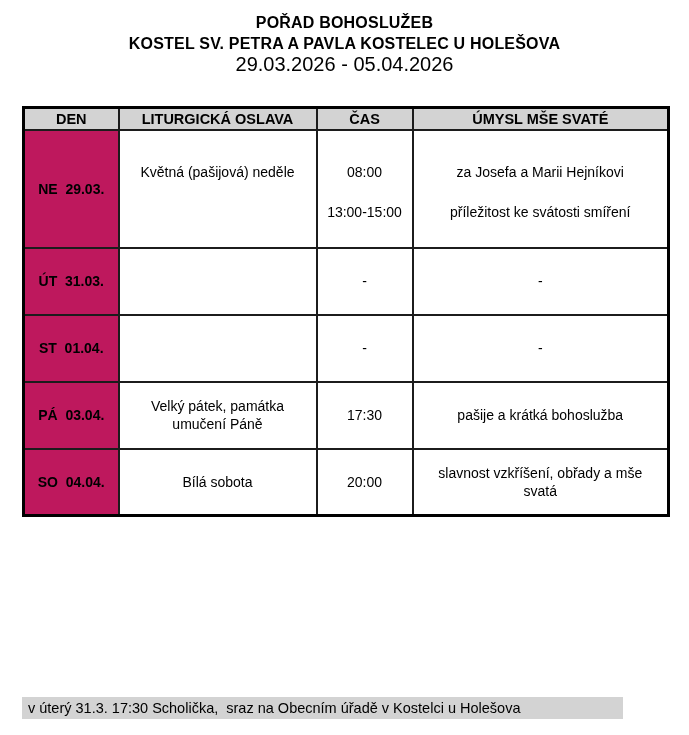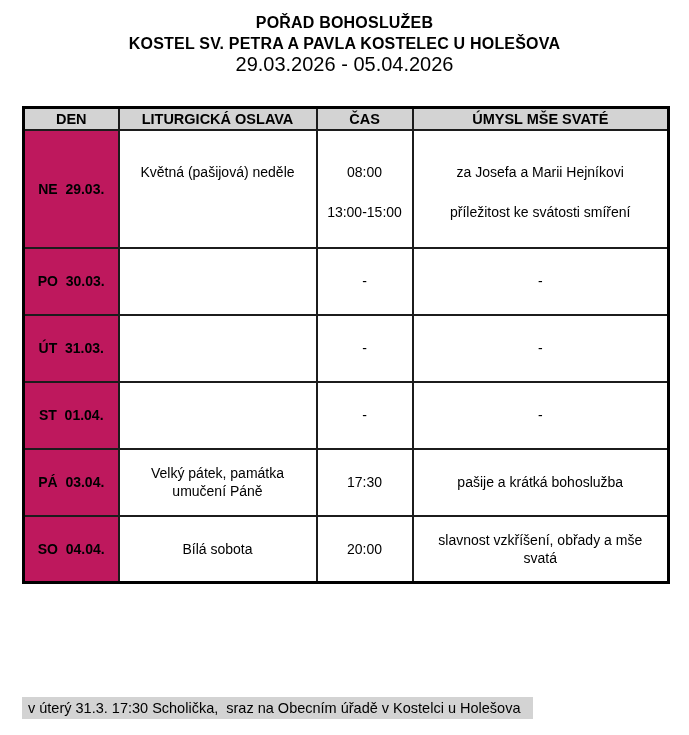--- a/index.html
+++ b/index.html
@@ -58,21 +58,21 @@
     width: 100%;
   }
   tr.multi td:not(.day) .cellwrap {
     height: 84px;
     justify-content: space-between;
     padding: 16px 0 10px;
   }
   .line { line-height: 18px; }
   .footer-note {
     position: absolute; top: 697px; left: 22px;
-    width: 511px; height: 22px;
+    width: 601px; height: 22px;
     background: #d3d3d3;
     font-size: 14.5px; line-height: 22px;
     padding-left: 6px;
     white-space: pre;
     overflow: hidden;
   }
 </style>
 </head>
 <body>
 
@@ -108,36 +108,20 @@
         <td class="time">
           <div class="cellwrap">
             <div class="line">08:00</div>
             <div class="line">13:00-15:00</div>
           </div>
         </td>
         <td class="intention">
           <div class="cellwrap">
             <div class="line">za Josefa a Marii Hejníkovi</div>
             <div class="line">příležitost ke svátosti smíření</div>
-          </div>
-        </td>
-      </tr>
-      <tr>
-        <td class="day">PO  30.03.</td>
-        <td class="celebration">
-          <div class="cellwrap"></div>
-        </td>
-        <td class="time">
-          <div class="cellwrap">
-            <div class="line">-</div>
-          </div>
-        </td>
-        <td class="intention">
-          <div class="cellwrap">
-            <div class="line">-</div>
           </div>
         </td>
       </tr>
       <tr>
         <td class="day">ÚT  31.03.</td>
         <td class="celebration">
           <div class="cellwrap"></div>
         </td>
         <td class="time">
           <div class="cellwrap">

